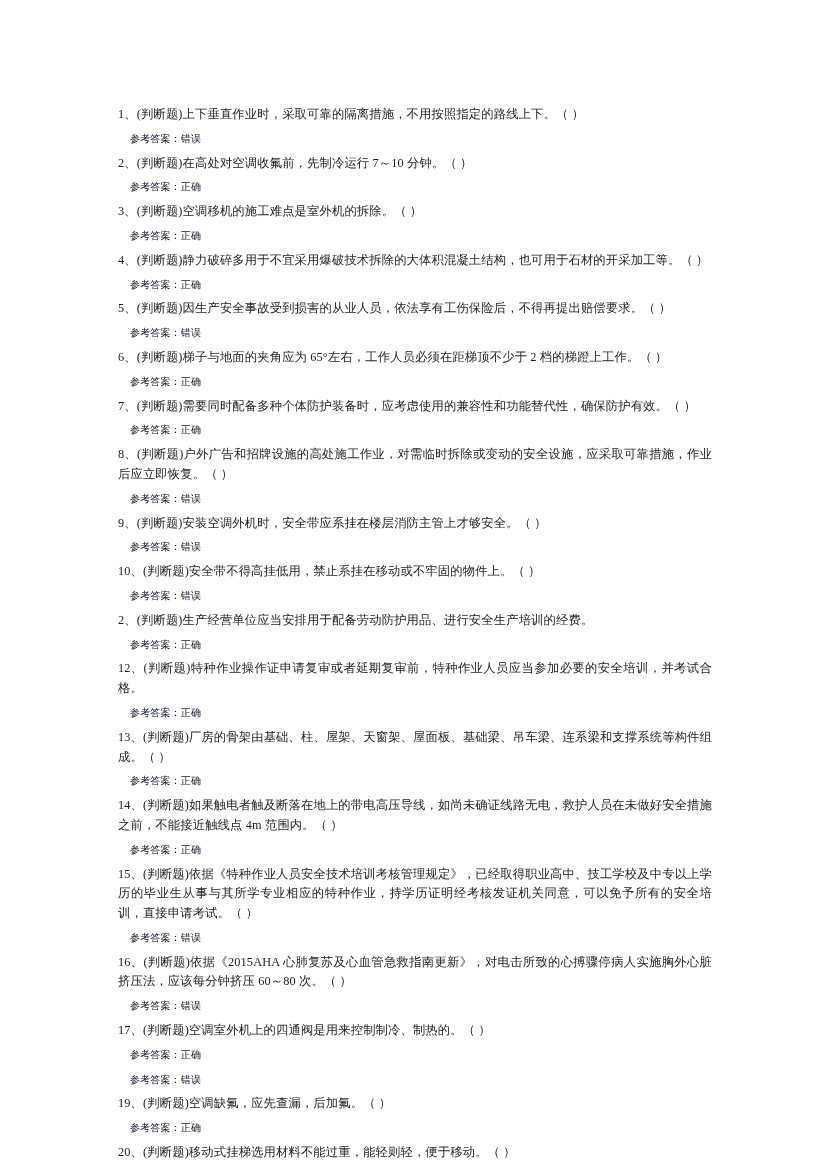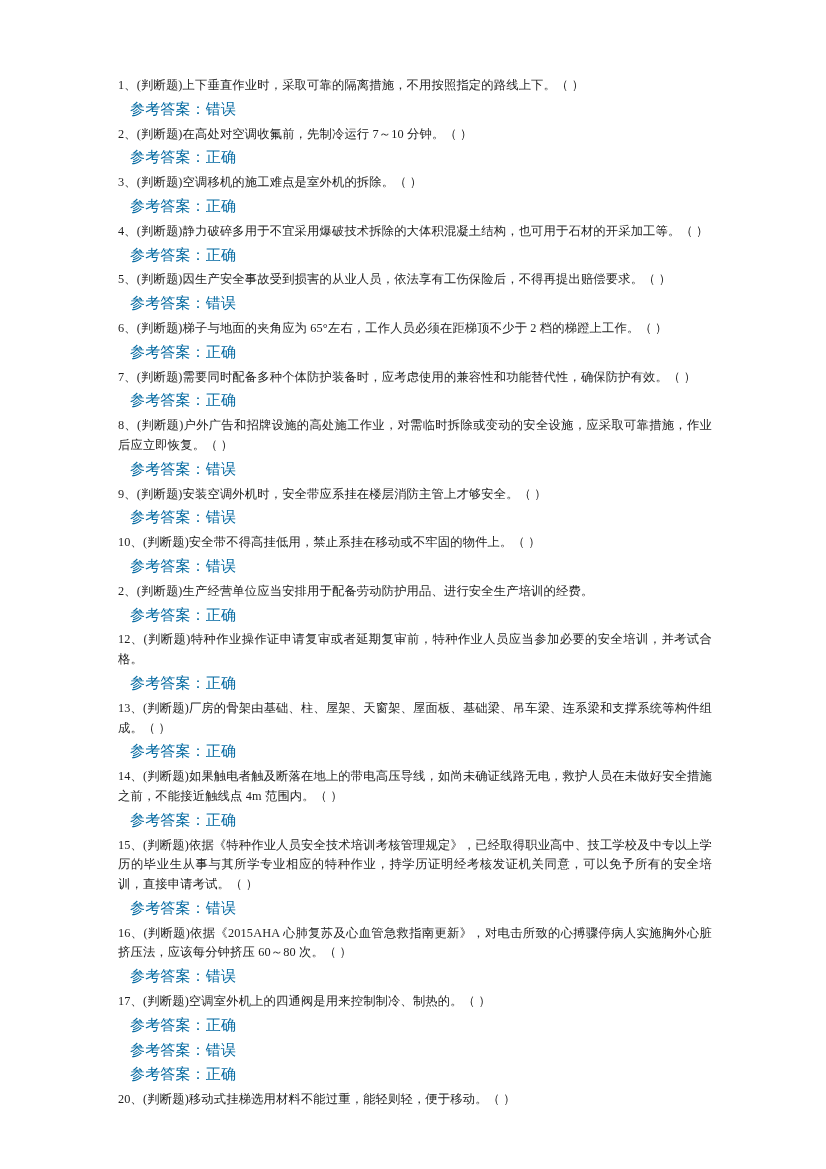--- a/index.html
+++ b/index.html
@@ -11,44 +11,44 @@
     width: 826px;
     height: 1169px;
     font-family: "Liberation Serif", "DejaVu Serif", serif;
     color: #1a1a1a;
   }
   .page {
     position: relative;
     width: 826px;
     height: 839px;
     box-sizing: border-box;
-    padding: 76px 118px 0 118px;
+    padding: 105px 118px 0 118px;
     background: #ffffff;
   }
   .doc-body {
     width: 594px;
   }
   .q-block {
     margin: 0 0 0 0;
   }
   .q-text {
     font-size: 12.3px;
     line-height: 19.8px;
     text-align: justify;
     text-justify: inter-ideograph;
     margin: 0 0 4px 0;
     letter-spacing: 0.15px;
     color: #1d1d1d;
   }
   .a-text {
-    font-size: 15px;
+    font-size: 10px;
     line-height: 19.8px;
     margin: 0 0 5px 0;
     letter-spacing: 0.15px;
-    color: #0369a1;
+    color: #0f172a;
     text-indent: 12px;
   }
 </style>
 </head>
 <body>
 
 <div class="page">
   <div class="doc-body">
 
     <div class="q-block">
@@ -134,20 +134,21 @@
     <div class="q-block">
       <p class="q-text">17、(判断题)空调室外机上的四通阀是用来控制制冷、制热的。（ ）</p>
       <p class="a-text">参考答案：正确</p>
     </div>
 
     <div class="q-block">
       <p class="a-text">参考答案：错误</p>
     </div>
 
     <div class="q-block">
+      <p class="q-text">19、(判断题)空调缺氟，应先查漏，后加氟。（ ）</p>
       <p class="a-text">参考答案：正确</p>
     </div>
 
     <div class="q-block">
       <p class="q-text">20、(判断题)移动式挂梯选用材料不能过重，能轻则轻，便于移动。（ ）</p>
     </div>
 
   </div>
 </div>
 

